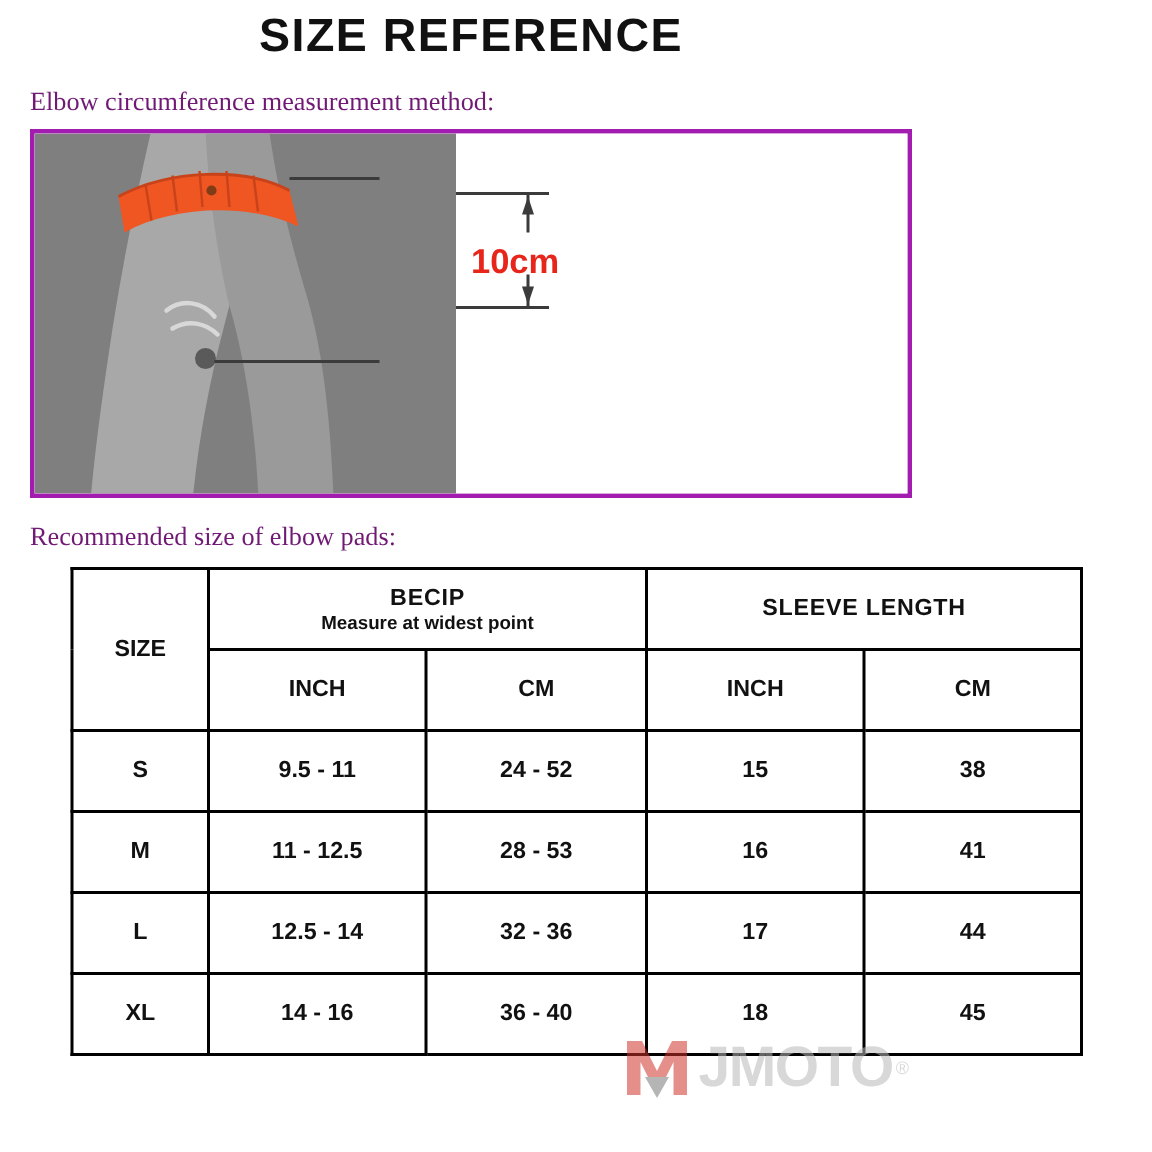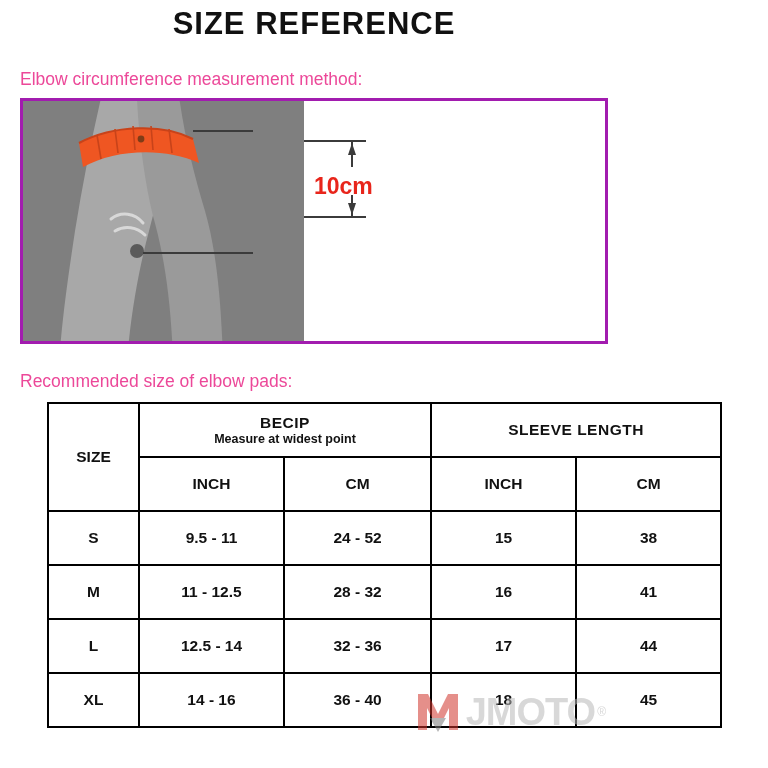--- a/index.html
+++ b/index.html
@@ -28,26 +28,27 @@
     font-size: 31px;
     font-weight: bold;
     letter-spacing: 1px;
     color: #111;
     padding-top: 6px;
     line-height: 36px;
   }
 
   
   .section-heading {
-    color: #ec4899;
+    color: #701a75;
     font-size: 17.5px;
     font-weight: normal;
     margin-left: 20px;
-    margin-top: 26px;
+    margin-top: 14px;
     line-height: 22px;
+    font-family: Liberation Serif, serif;
   }
 
   
   .illus-wrap {
     margin: 8px 20px 0 20px;
     height: 246px;
     border: 3px solid #a21caf;
     box-sizing: border-box;
     display: flex;
     background: #ffffff;
@@ -253,21 +254,21 @@
         <tr class="row-h">
           <td class="size-cell">S</td>
           <td class="val">9.5 - 11</td>
           <td class="val">24 - 52</td>
           <td class="val">15</td>
           <td class="val">38</td>
         </tr>
         <tr class="row-h">
           <td class="size-cell">M</td>
           <td class="val">11 - 12.5</td>
-          <td class="val">28 - 32</td>
+          <td class="val">28 - 53</td>
           <td class="val">16</td>
           <td class="val">41</td>
         </tr>
         <tr class="row-h">
           <td class="size-cell">L</td>
           <td class="val">12.5 - 14</td>
           <td class="val">32 - 36</td>
           <td class="val">17</td>
           <td class="val">44</td>
         </tr>

